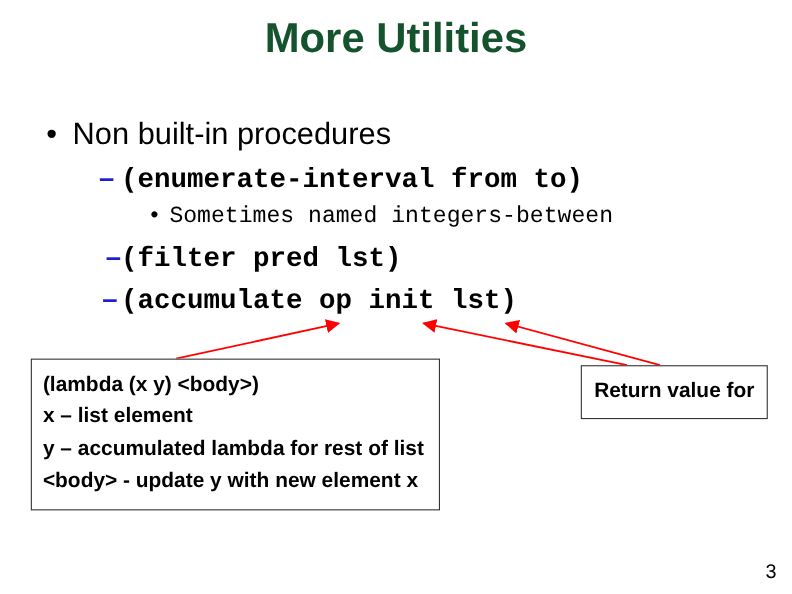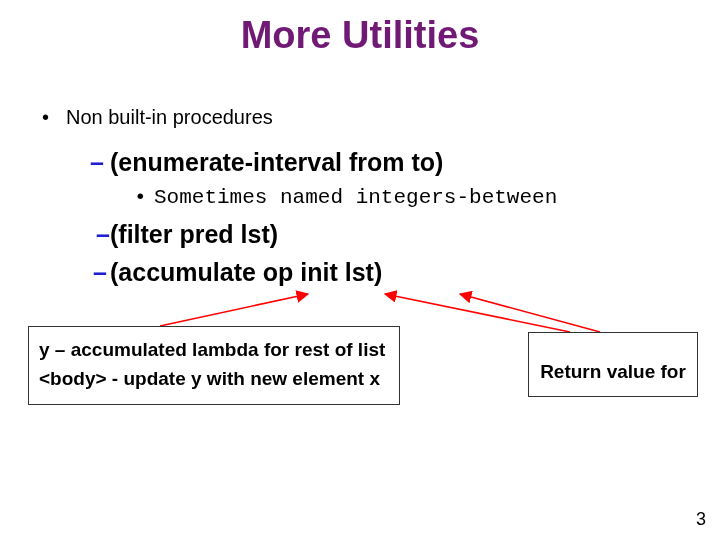--- a/index.html
+++ b/index.html
@@ -13,43 +13,43 @@
     overflow: hidden;
   }
   .title {
     position: absolute;
     top: 14px;
     left: 0;
     width: 720px;
     text-align: center;
     font-size: 38px;
     font-weight: bold;
-    color: #701a75;
+    color: #14532d;
   }
   .l1-bullet {
     position: absolute;
     left: 42px;
-    font-size: 20px;
+    font-size: 28px;
     color: #000;
   }
   .l1-bullet .dot { display:inline-block; width: 24px; }
   .l2-dash {
     position: absolute;
     left: 90px;
     font-size: 25px;
     color: #000;
   }
   .l2-dash .dash {
     display: inline-block;
     width: 20px;
     color: #1f1fcf;
     font-weight: bold;
   }
   .code {
-    font-family: Liberation Sans, sans-serif;
+    font-family: Liberation Mono, monospace;
     font-weight: bold;
     font-size: 25px;
   }
   .l3-bullet {
     position: absolute;
     left: 134px;
     font-size: 21px;
     color: #000;
   }
   .l3-bullet .dot { display:inline-block; width: 20px; }
@@ -67,21 +67,21 @@
     width: 350px;
     padding: 8px 10px 10px 10px;
     line-height: 1.55;
   }
   .callout-left div { white-space: nowrap; }
   .callout-right {
     left: 528px;
     top: 332px;
     width: 156px;
     text-align: center;
-    padding: 24px 6px 10px 6px;
+    padding: 8px 6px 10px 6px;
     line-height: 1.55;
   }
   .pagenum {
     position: absolute;
     right: 14px;
     bottom: 10px;
     font-size: 18px;
     color: #000;
   }
   svg.arrows {
@@ -123,20 +123,22 @@
     <marker id="ah" viewBox="0 0 10 10" refX="9" refY="5" markerWidth="8" markerHeight="8" orient="auto-start-reverse">
       <path d="M 0 0 L 10 5 L 0 10 z" fill="#ff0000"></path>
     </marker>
   </defs>
   <line x1="160" stroke="#ff0000" stroke-width="1.6" marker-end="url(#ah)" y1="326" x2="308" y2="294"></line>
   <line stroke="#ff0000" stroke-width="1.6" marker-end="url(#ah)" x1="570" y1="332" x2="385" y2="294"></line>
   <line stroke="#ff0000" stroke-width="1.6" marker-end="url(#ah)" x1="600" y1="332" x2="460" y2="294"></line>
 </svg>
 
 <div class="callout callout-left">
+  <div>(lambda (x y) &lt;body&gt;)</div>
+  <div>x – list element</div>
   <div>y – accumulated lambda for rest of list</div>
   <div>&lt;body&gt; - update y with new element x</div>
 </div>
 
 <div class="callout callout-right">
   <div>Return value for</div>
 </div>
 
 <div class="pagenum">3</div>
 

